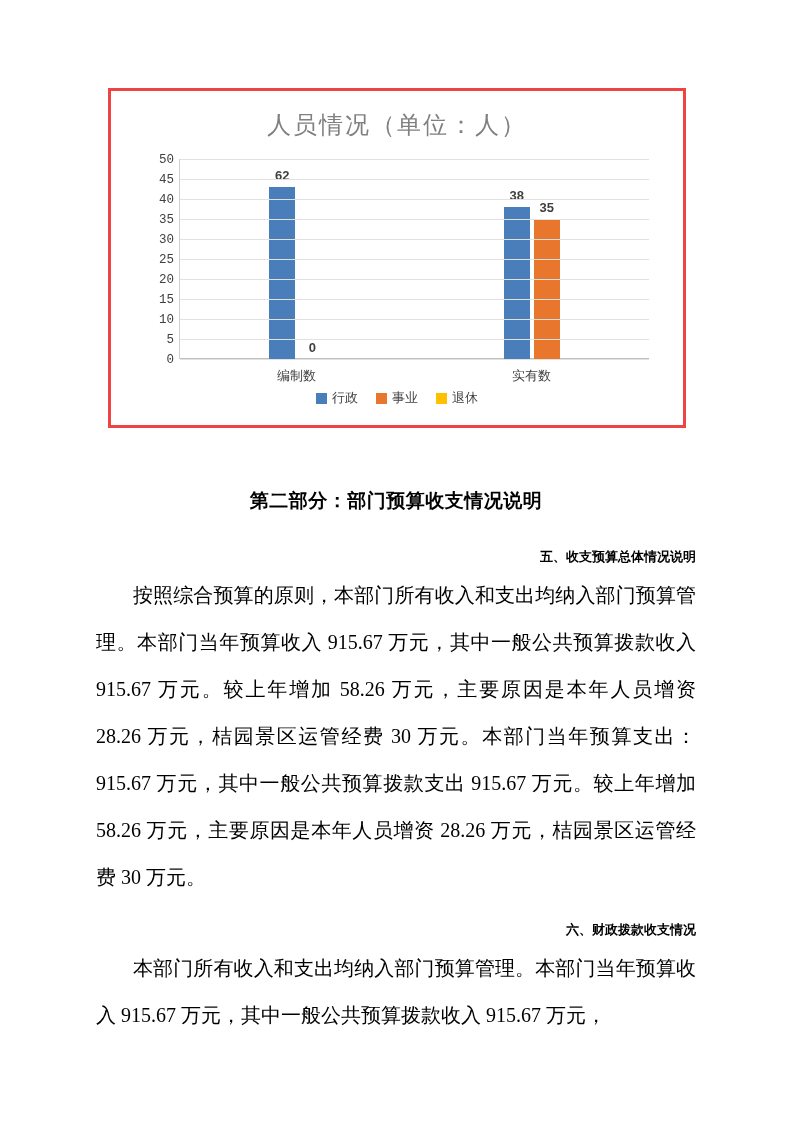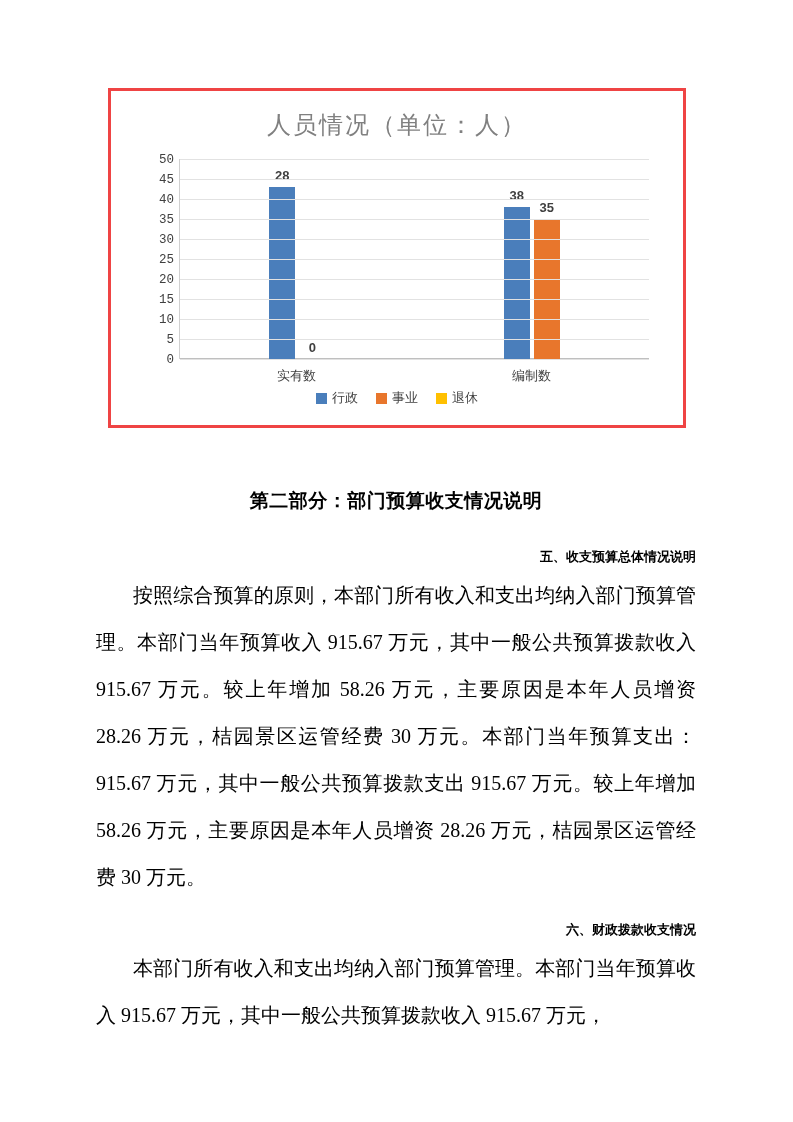--- a/index.html
+++ b/index.html
@@ -201,21 +201,21 @@
   <div class="chart-card">
     <div class="chart-title">人员情况（单位：人）</div>
 
     <div class="plot-wrap">
       <div class="plot-area" id="plot-area">
         <div class="axis-base"></div>
         <div class="groups" id="groups">
             <div class="group">
               <div class="bar" style="height: 200px;">
                 <div class="fill" style="height: 172px; background: rgb(74, 126, 187);"></div>
-                <div class="val" style="top: 9px;">28</div>
+                <div class="val" style="top: 9px;">62</div>
               </div>
               <div class="bar" style="height: 200px;">
                 <div class="fill" style="height: 0px; background: rgb(255, 192, 0);"></div>
                 <div class="val" style="top: 181px;">0</div>
               </div>
             </div>
             <div class="group">
               <div class="bar" style="height: 200px; border-radius: 6px;">
                 <div class="fill" style="height: 152px; background: rgb(74, 126, 187);"></div>
                 <div class="val" style="top: 29px;">38</div>
@@ -254,22 +254,22 @@
             <span class="ytick">10</span>
           </div>
           <div class="gridline" style="top: 180px;">
             <span class="ytick">5</span>
           </div>
           <div class="gridline" style="top: 200px;">
             <span class="ytick">0</span>
           </div>
         </div>
       <div class="xlabels" id="xlabels">
+          <div class="xlabel">编制数</div>
           <div class="xlabel">实有数</div>
-          <div class="xlabel">编制数</div>
         </div>
     </div>
 
     <div class="legend" id="legend">
         <div class="legend-item">
           <span class="swatch" style="background: rgb(74, 126, 187);"></span>
           <span>行政</span>
         </div>
         <div class="legend-item">
           <span class="swatch" style="background: rgb(232, 118, 44);"></span>

